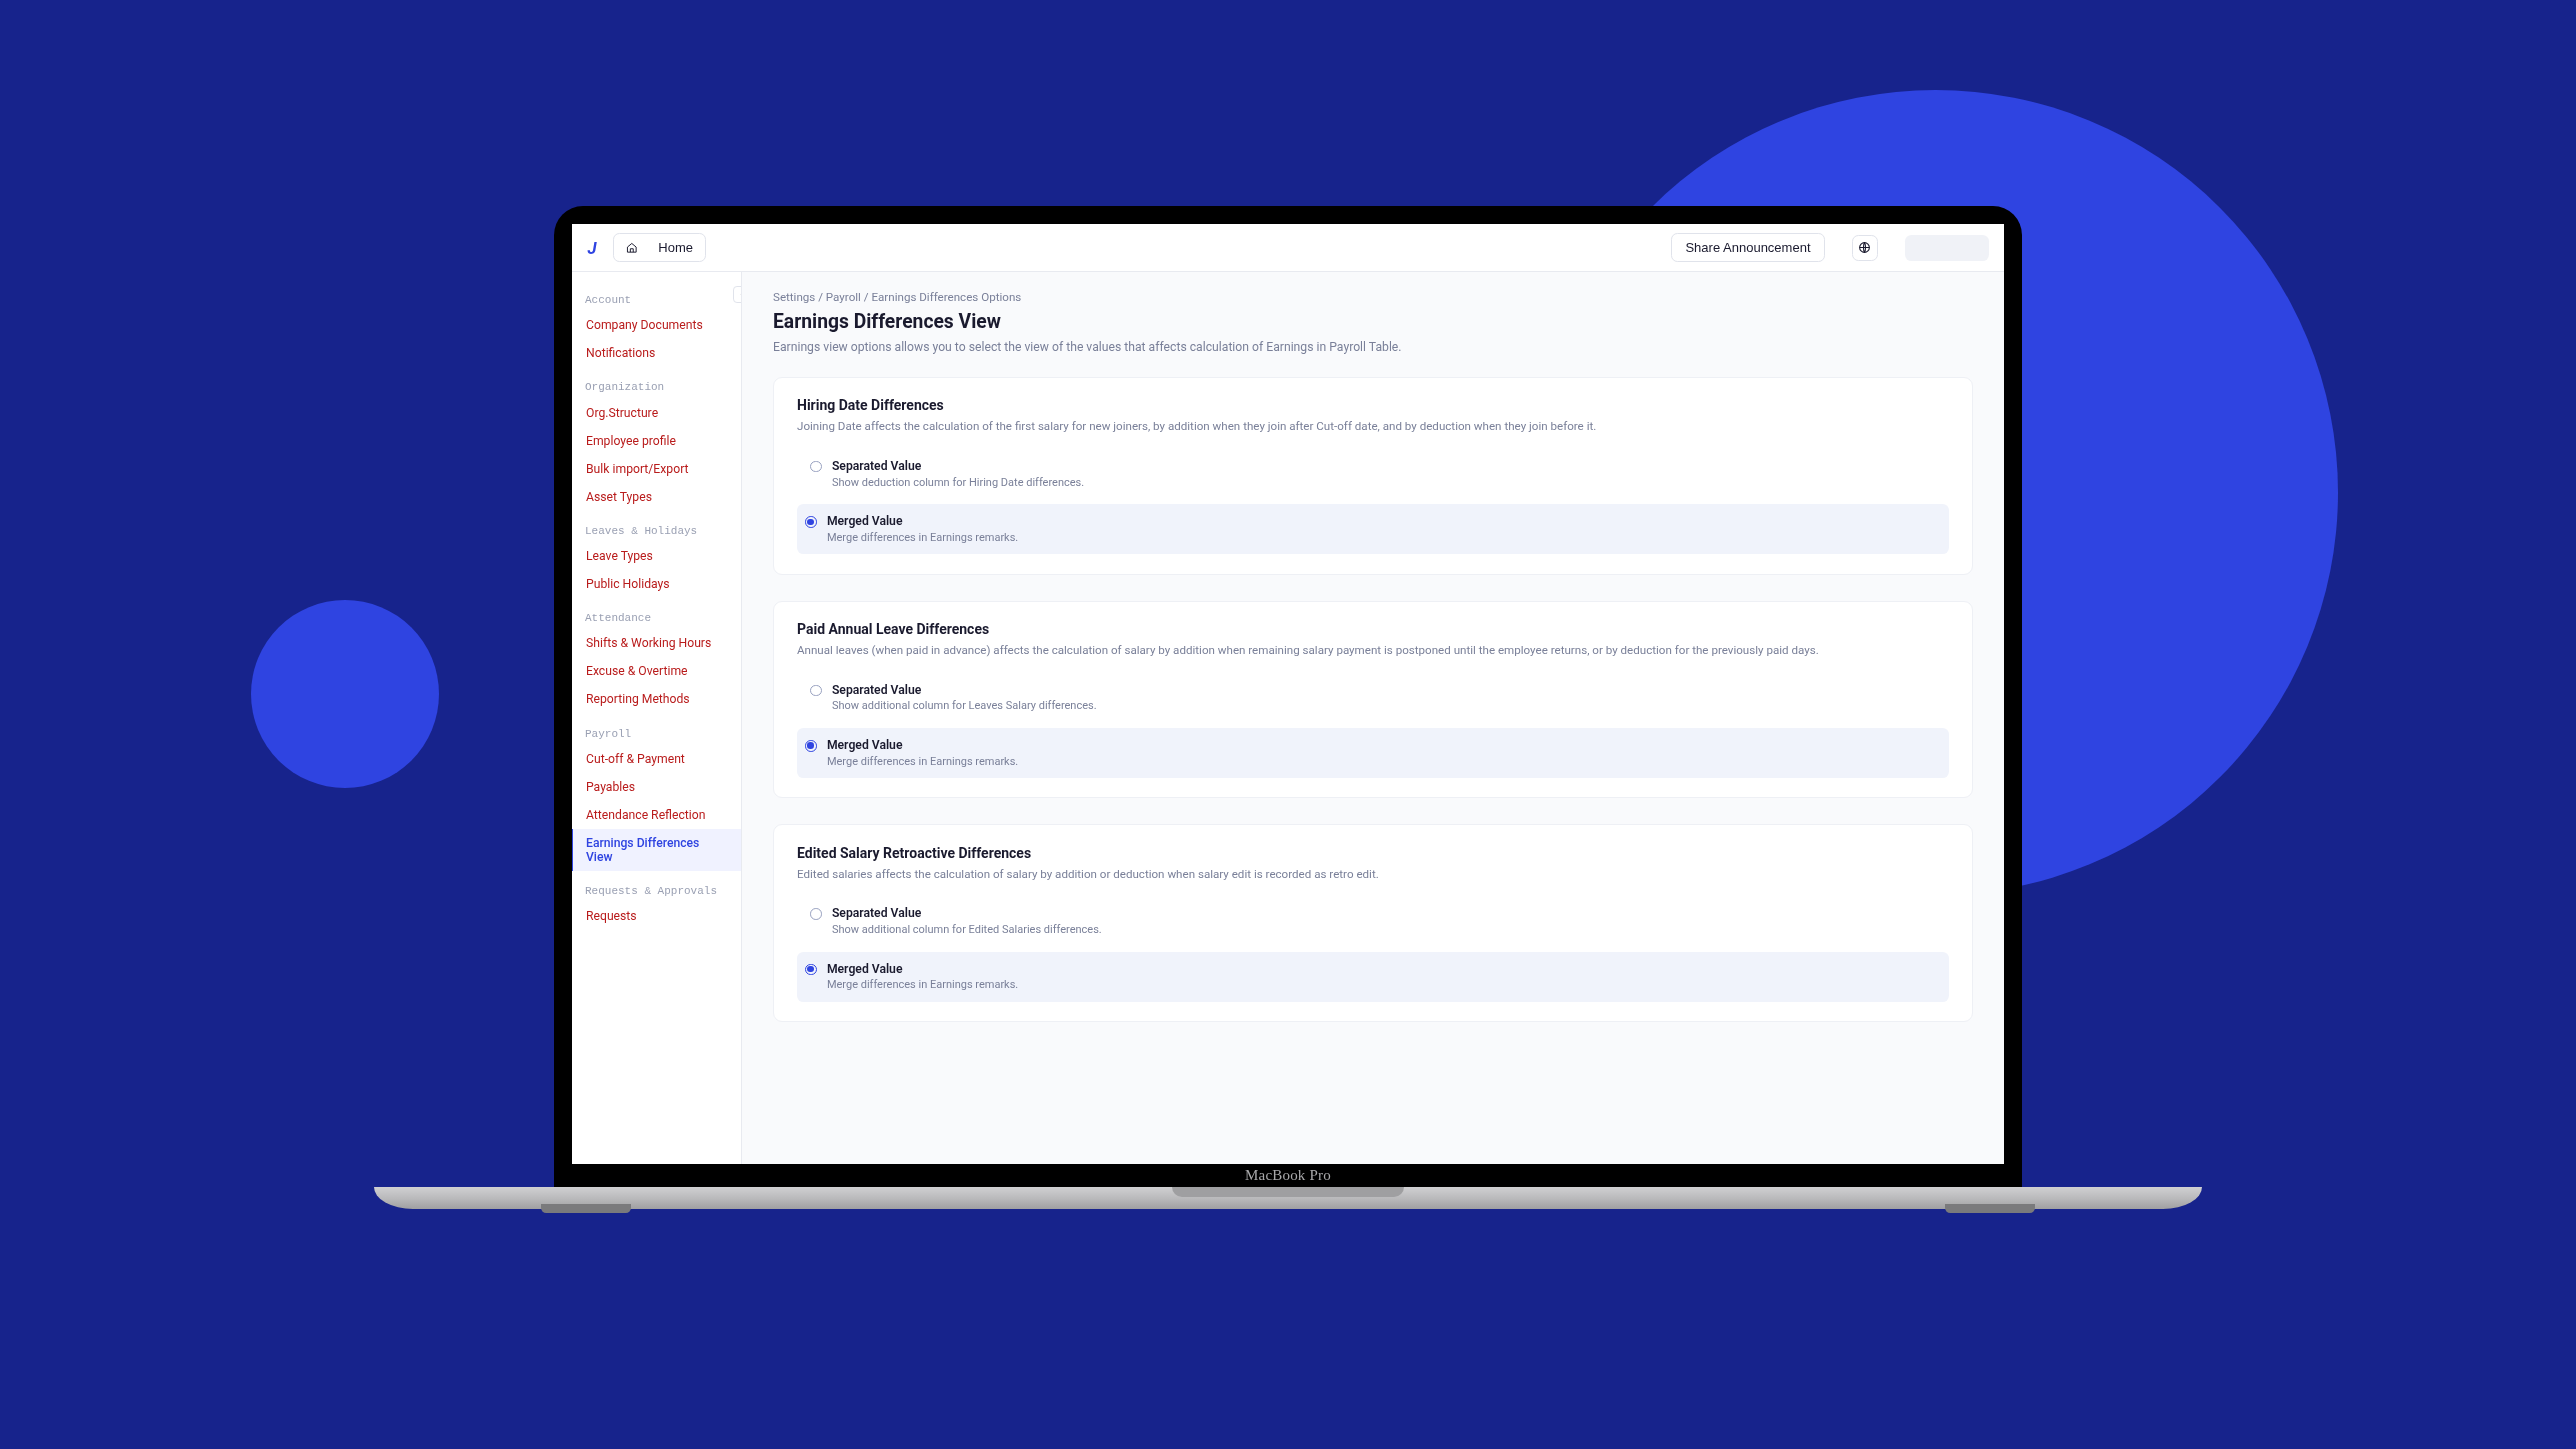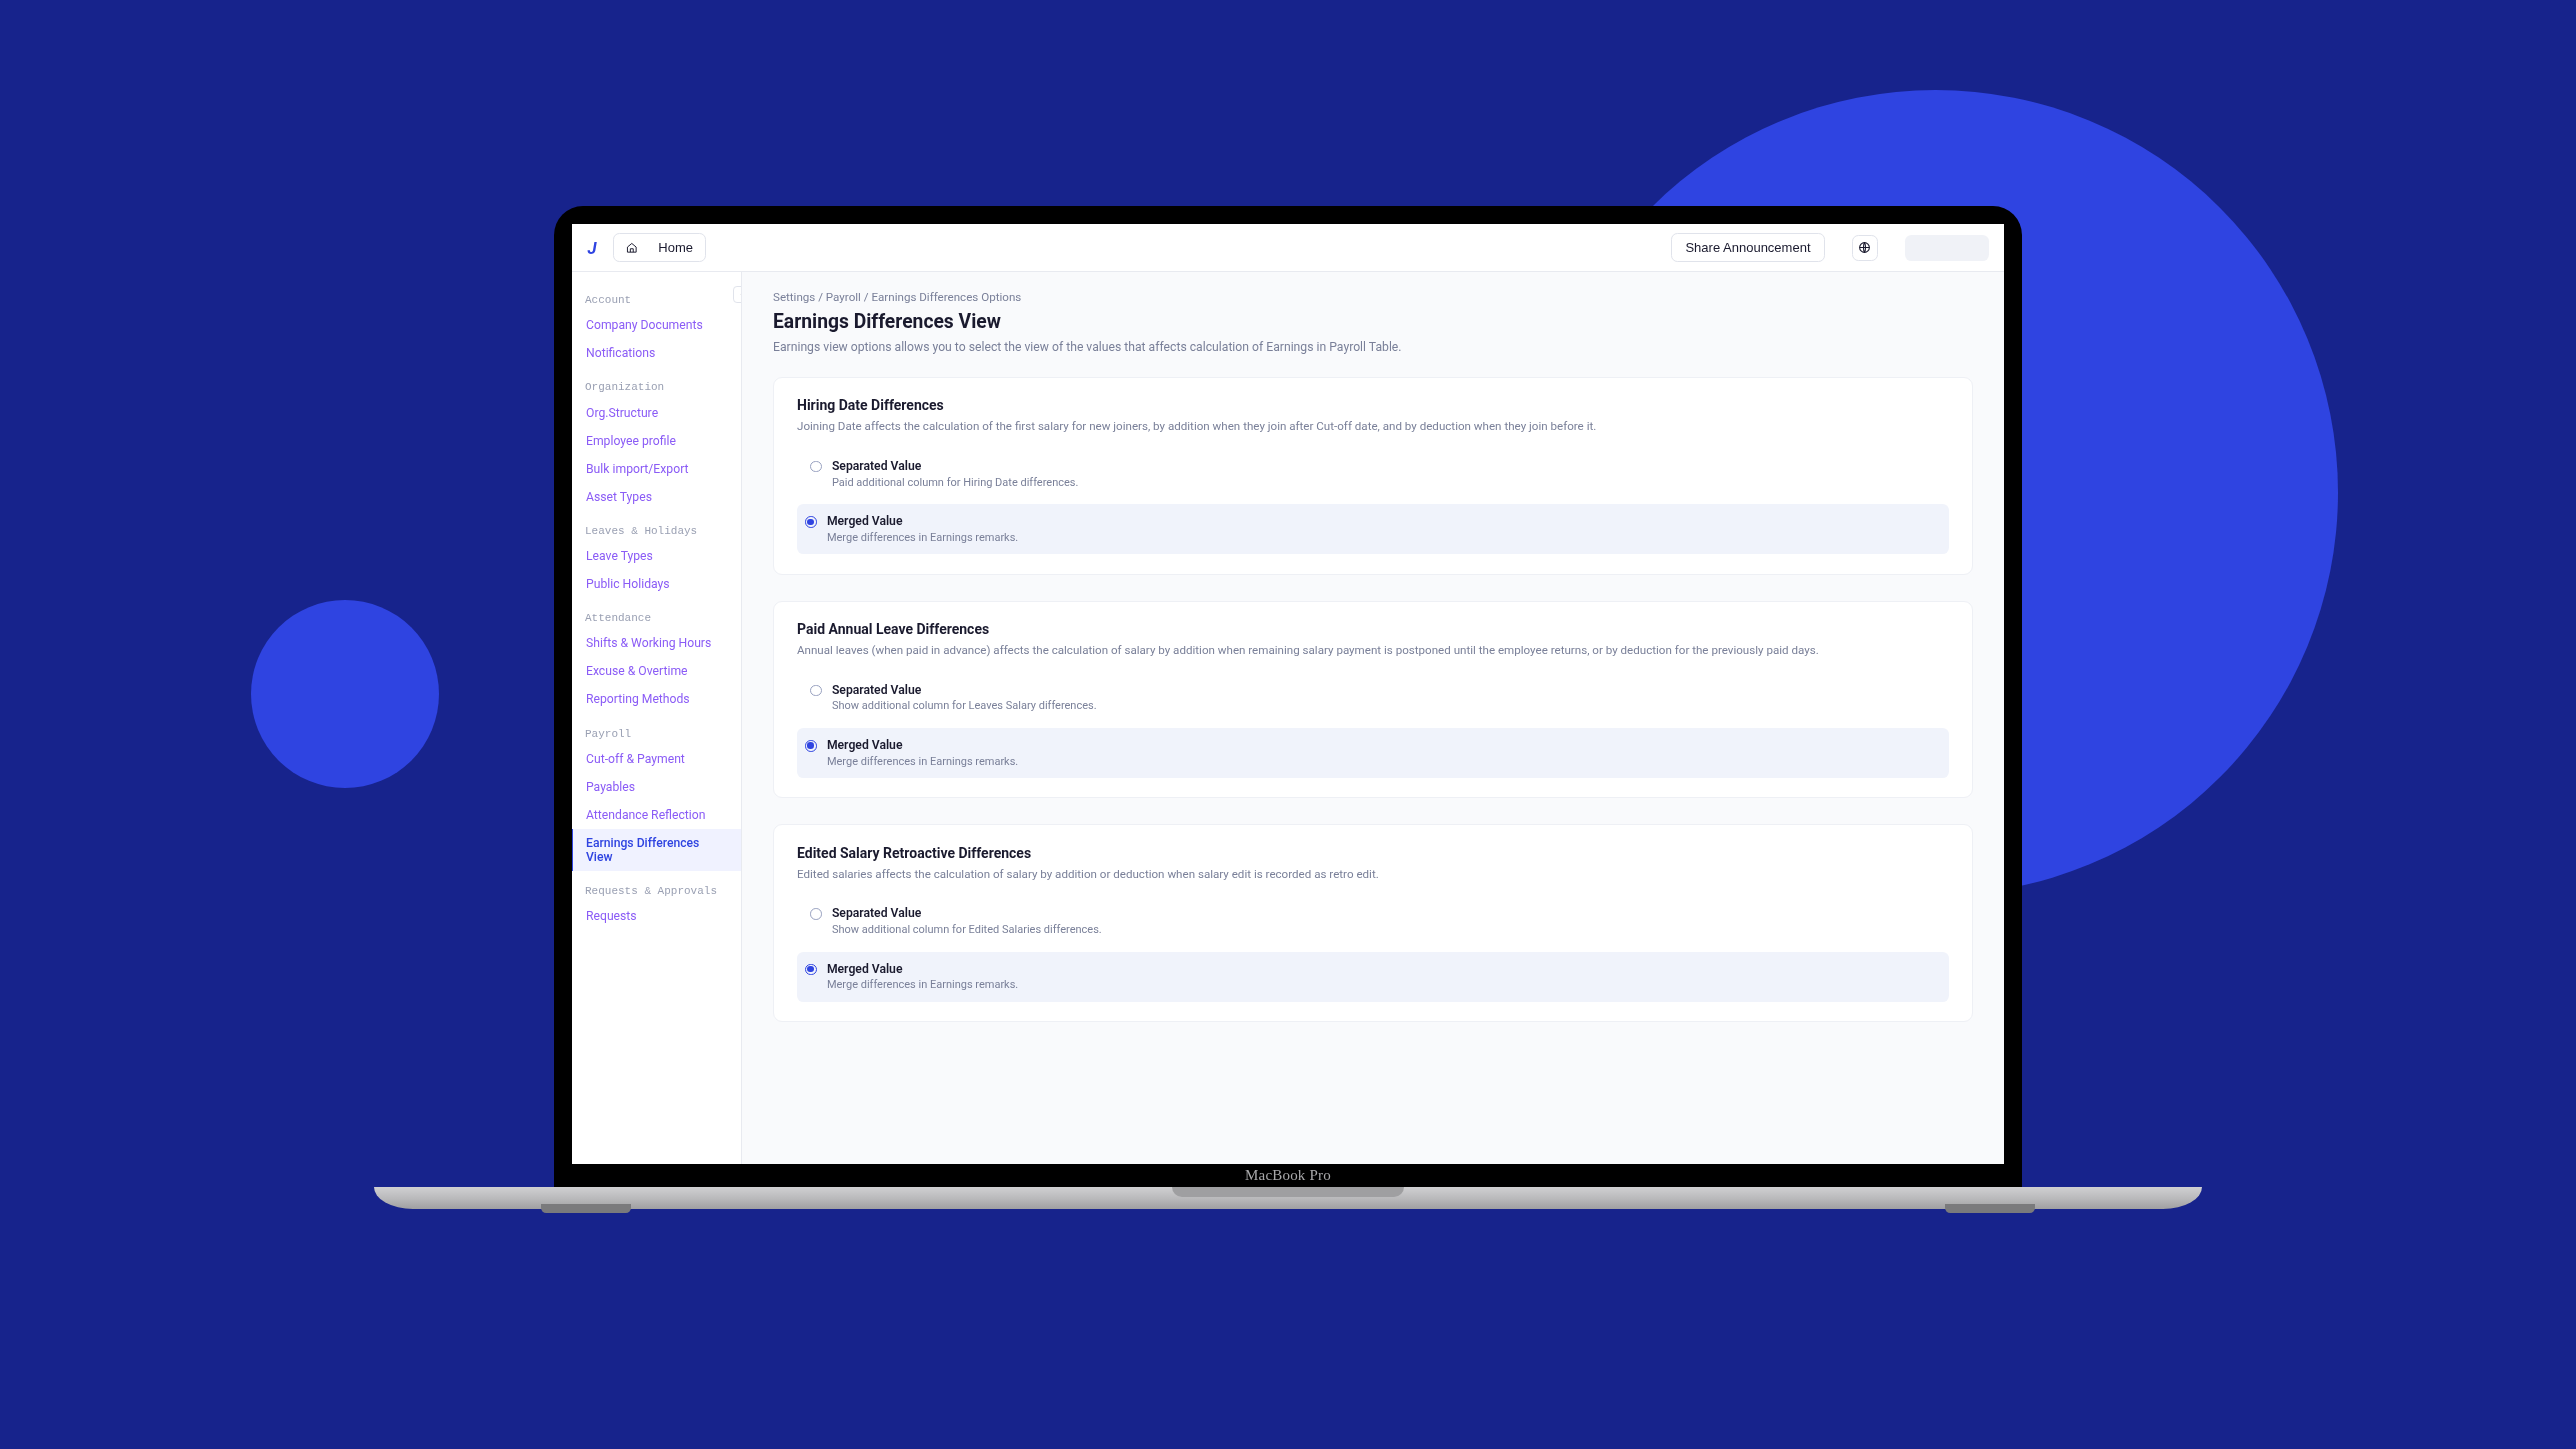--- a/index.html
+++ b/index.html
@@ -151,21 +151,21 @@
   font-size: 11px;
   color: #9aa0b3;
   padding: 9px 13px 5.2px 13px;
   font-weight: 400;
   font-family: Liberation Mono, monospace;
 }
 .sidebar-item {
   display: block;
   padding: 7px 13px;
   font-size: 12.2px;
-  color: #8b5cf6;
+  color: #b91c1c;
   cursor: pointer;
   border-left: 1.9px solid transparent;
 }
 .sidebar-item.active {
   color: #2f44e1;
   background: #f0f2ff;
   border-left-color: #2f44e1;
   font-weight: 500;
 }
 .main {
@@ -376,21 +376,21 @@
           <h1 class="page-title">Earnings Differences View</h1>
           <p class="page-subtitle">Earnings view options allows you to select the view of the values that affects calculation of Earnings in Payroll Table.</p>
 
           <div class="card">
             <h2 class="card-title">Hiring Date Differences</h2>
             <p class="card-desc">Joining Date affects the calculation of the first salary for new joiners, by addition when they join after Cut-off date, and by deduction when they join before it.</p>
             <div class="option unselected">
               <span class="radio unchecked"></span>
               <div class="option-body">
                 <div class="option-title">Separated Value</div>
-                <div class="option-sub">Paid additional column for Hiring Date differences.</div>
+                <div class="option-sub">Show deduction column for Hiring Date differences.</div>
               </div>
             </div>
             <div class="option selected">
               <span class="radio checked"></span>
               <div class="option-body">
                 <div class="option-title">Merged Value</div>
                 <div class="option-sub">Merge differences in Earnings remarks.</div>
               </div>
             </div>
           </div>

